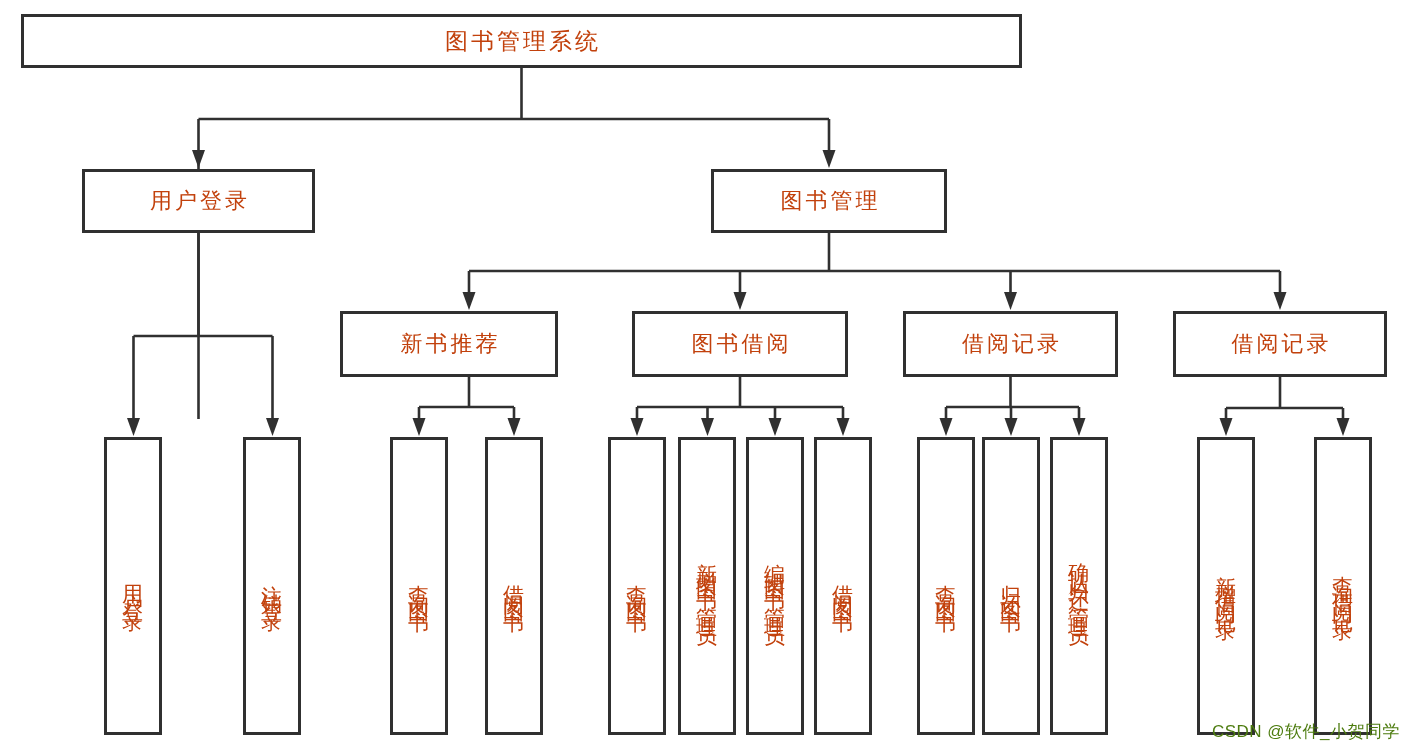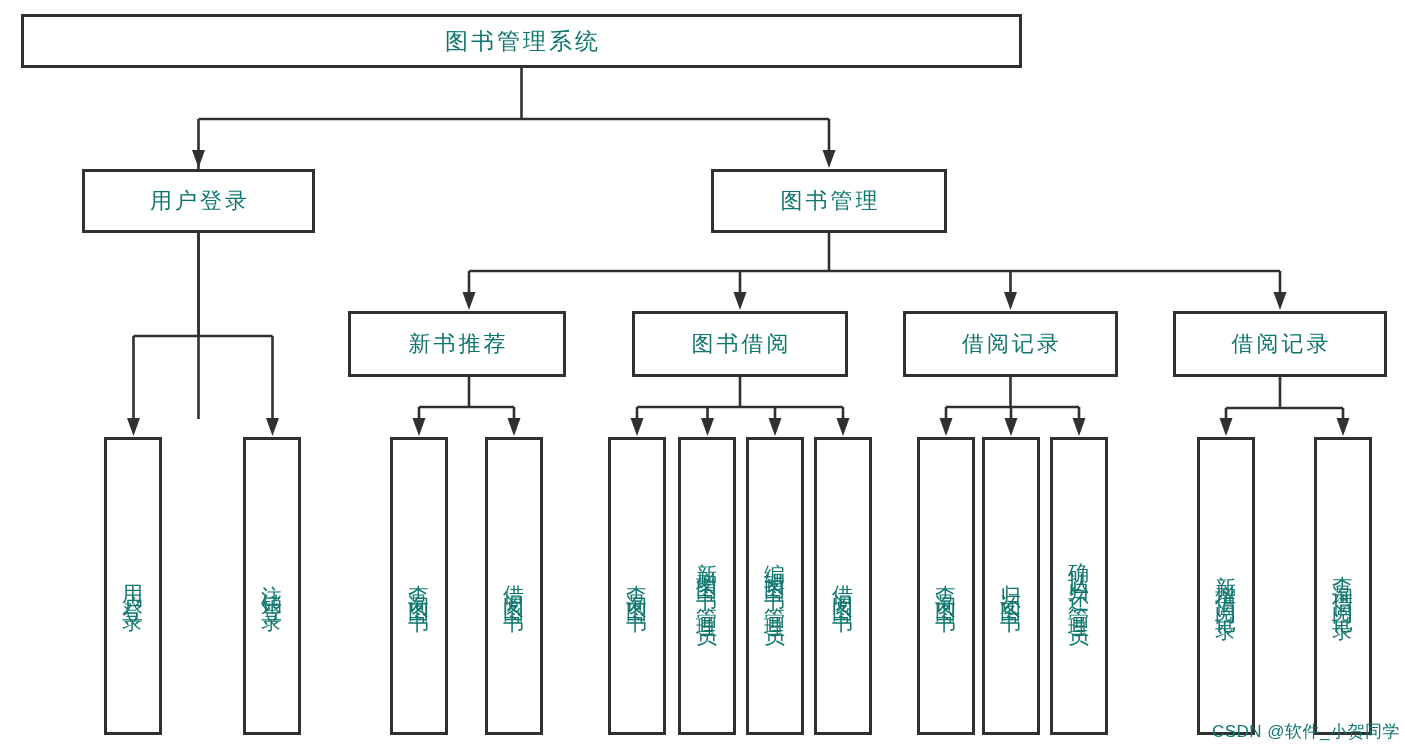--- a/index.html
+++ b/index.html
@@ -19,21 +19,21 @@
     position: absolute;
     left: 0; top: 0;
     width: 1405px;
     height: 747px;
   }
   .node {
     position: absolute;
     box-sizing: border-box;
     border: 3px solid #303030;
     background: #ffffff;
-    color: #0f766e;
+    color: #c2410c;
     display: flex;
     align-items: center;
     justify-content: center;
     text-align: center;
   }
   .hnode {
     font-size: 22px;
     letter-spacing: 3px;
     text-indent: 3px;
     white-space: nowrap;
@@ -47,21 +47,21 @@
     font-size: 21px;
     letter-spacing: 9px;
     line-height: 1;
   }
   
   .p-root   { left: 21px;   top: 14px;  width: 1001px; height: 54px; }
   
   .p-login  { left: 82px;   top: 169px; width: 233px;  height: 64px; }
   .p-mgmt   { left: 711px;  top: 169px; width: 236px;  height: 64px; }
   
-  .p-rec    { left: 348px;  top: 311px; width: 218px;  height: 66px; }
+  .p-rec    { left: 340px;  top: 311px; width: 218px;  height: 66px; }
   .p-borrow { left: 632px;  top: 311px; width: 216px;  height: 66px; }
   .p-cur    { left: 903px;  top: 311px; width: 215px;  height: 66px; }
   .p-hist   { left: 1173px; top: 311px; width: 214px;  height: 66px; font-family: Liberation Serif, serif; }
   
   .leaf { top: 437px; height: 298px; width: 58px; }
   .p-l1  { left: 104px;  }
   .p-l2  { left: 243px;  }
   .p-l3  { left: 390px;  }
   .p-l4  { left: 485px;  }
   .p-l5  { left: 608px;  }
@@ -71,21 +71,21 @@
   .p-l9  { left: 917px;  }
   .p-l10 { left: 982px;  }
   .p-l11 { left: 1050px; }
   .p-l12 { left: 1197px; }
   .p-l13 { left: 1314px; }
   #watermark {
     position: absolute;
     right: 5px;
     bottom: 4px;
     font-size: 17px;
-    color: #0f766e;
+    color: #4d7c0f;
     letter-spacing: 0.5px;
     white-space: nowrap;
   }
 </style>
 </head>
 <body>
 
 <div id="canvas">
 
   <svg id="connectors" viewBox="0 0 1405 747" xmlns="http://www.w3.org/2000/svg">

